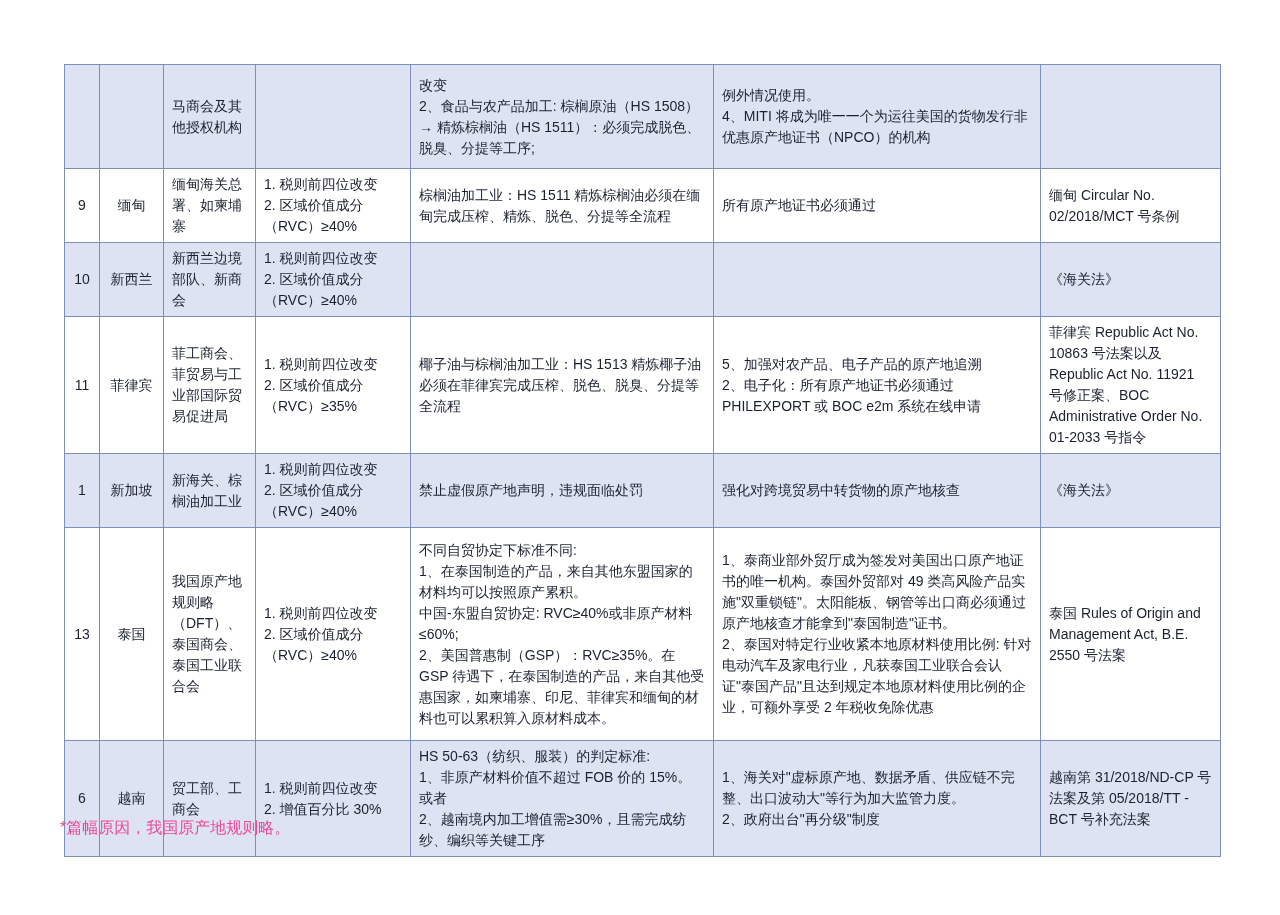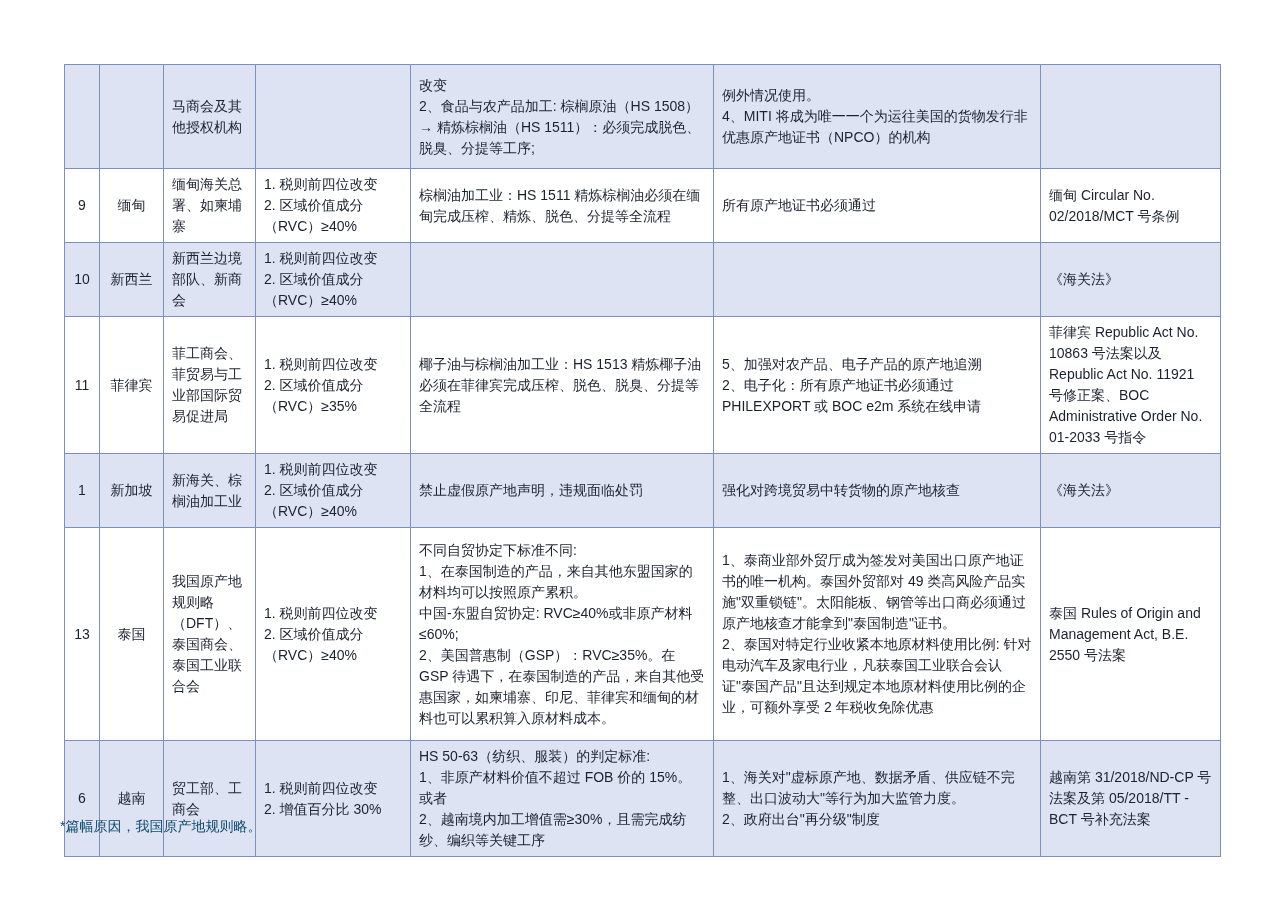--- a/index.html
+++ b/index.html
@@ -21,21 +21,21 @@
     white-space:pre-line;
     word-break:break-word;
     overflow:hidden;
   }
   tr.row-blue td{background:#dee3f4;}
   tr.row-white td{background:#ffffff;}
   td.c{text-align:center;}
   td.cell-num{padding:5px 2px;}
   .footnote{
     position:absolute;left:60px;top:818px;
-    font-size:14px;color:#0c4a6e;
+    font-size:16px;color:#ec4899;
   }
 </style>
 </head>
 <body>
 
 <div class="page">
 
   <table class="origin-table">
     <colgroup>
       <col style="width:35px">

